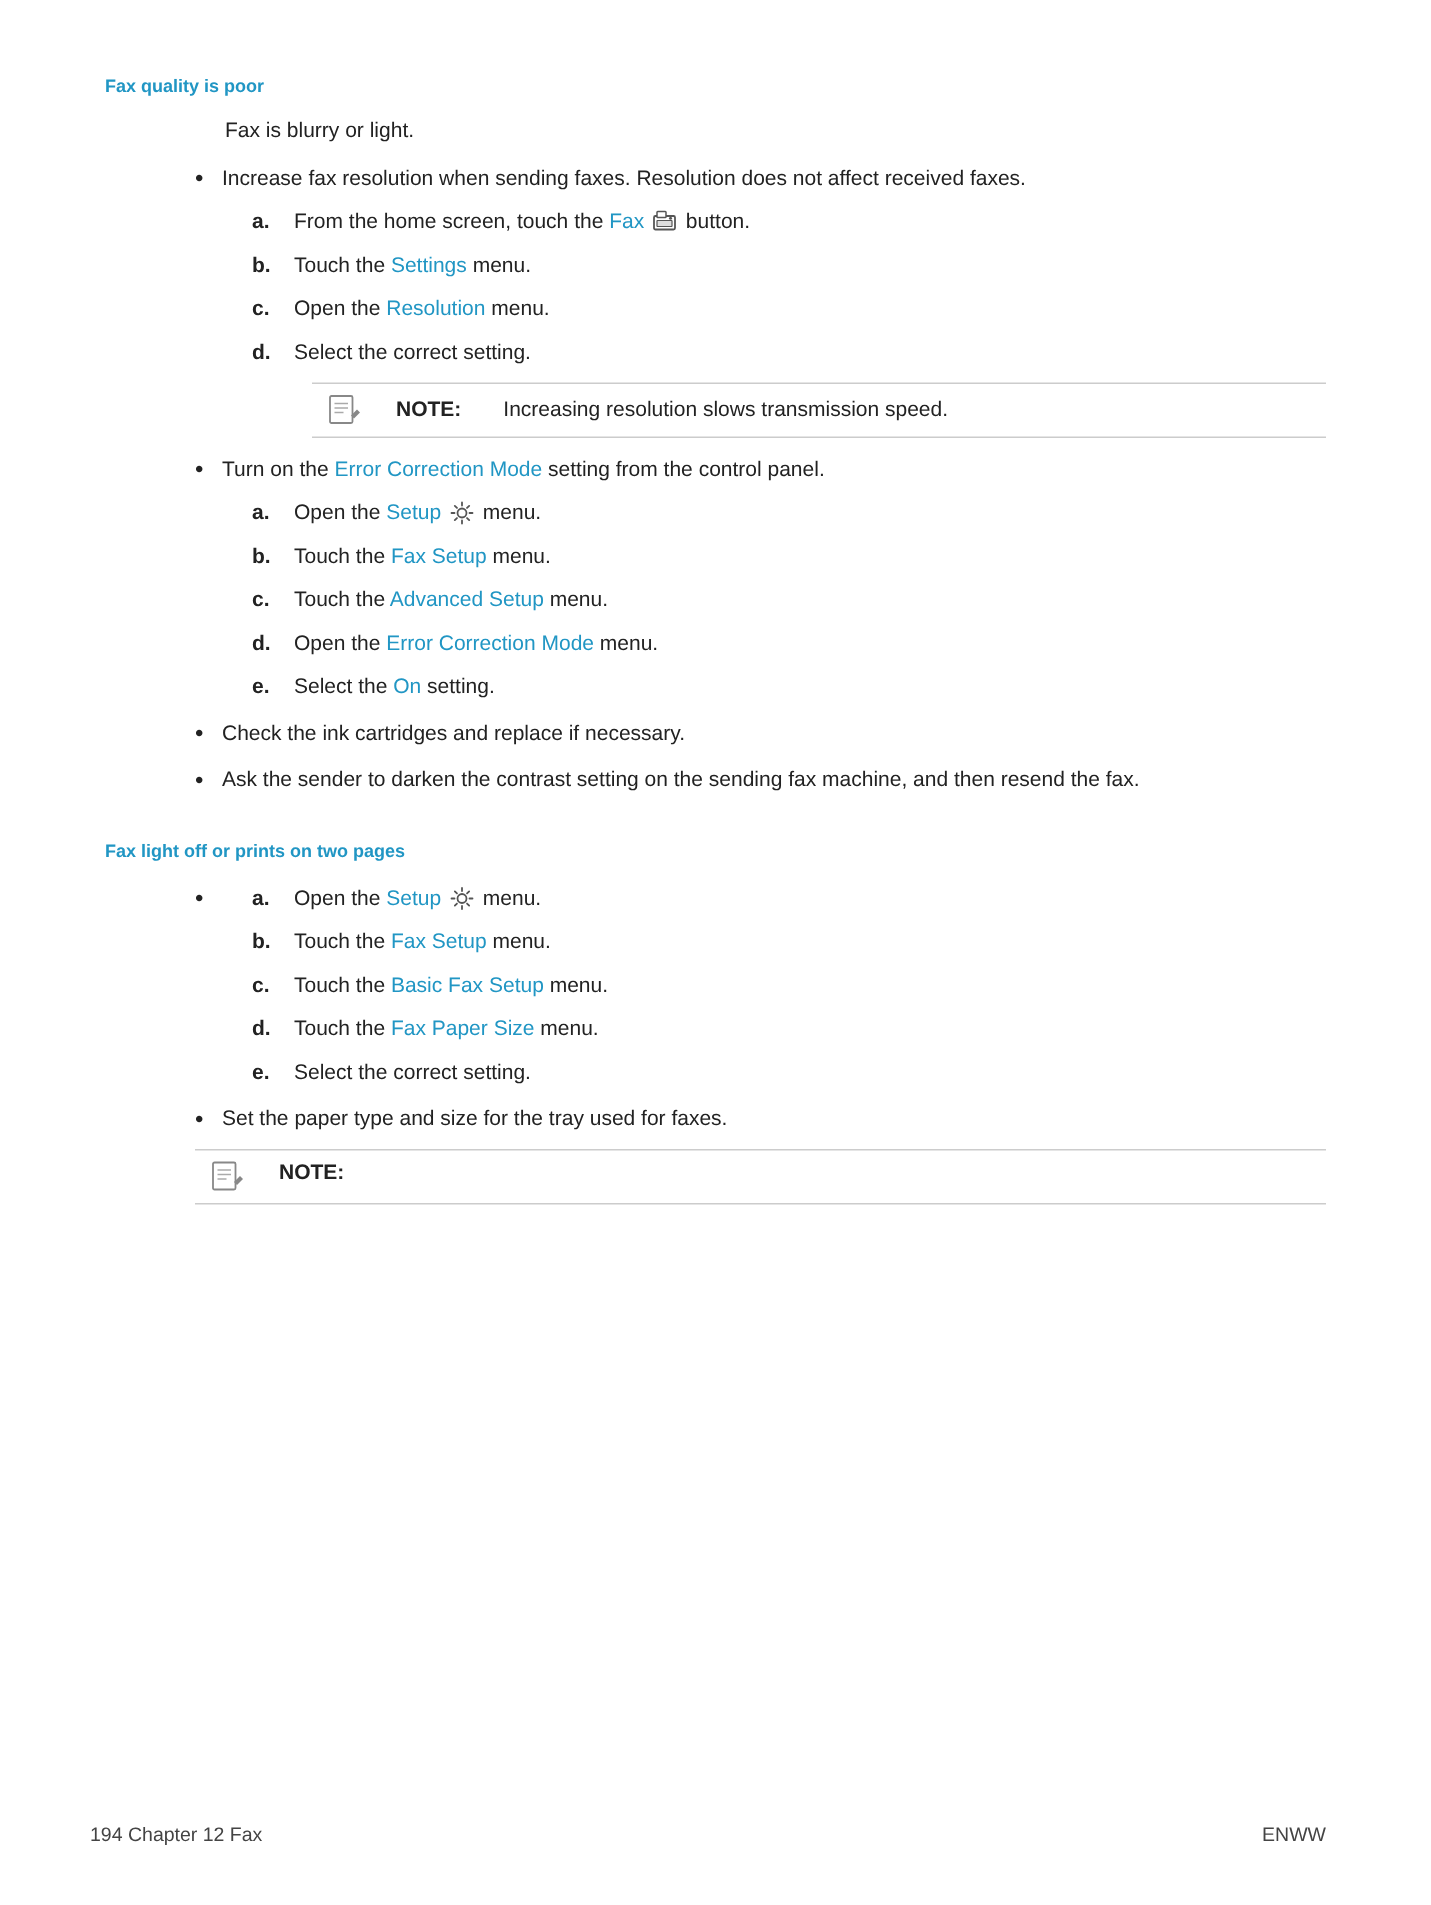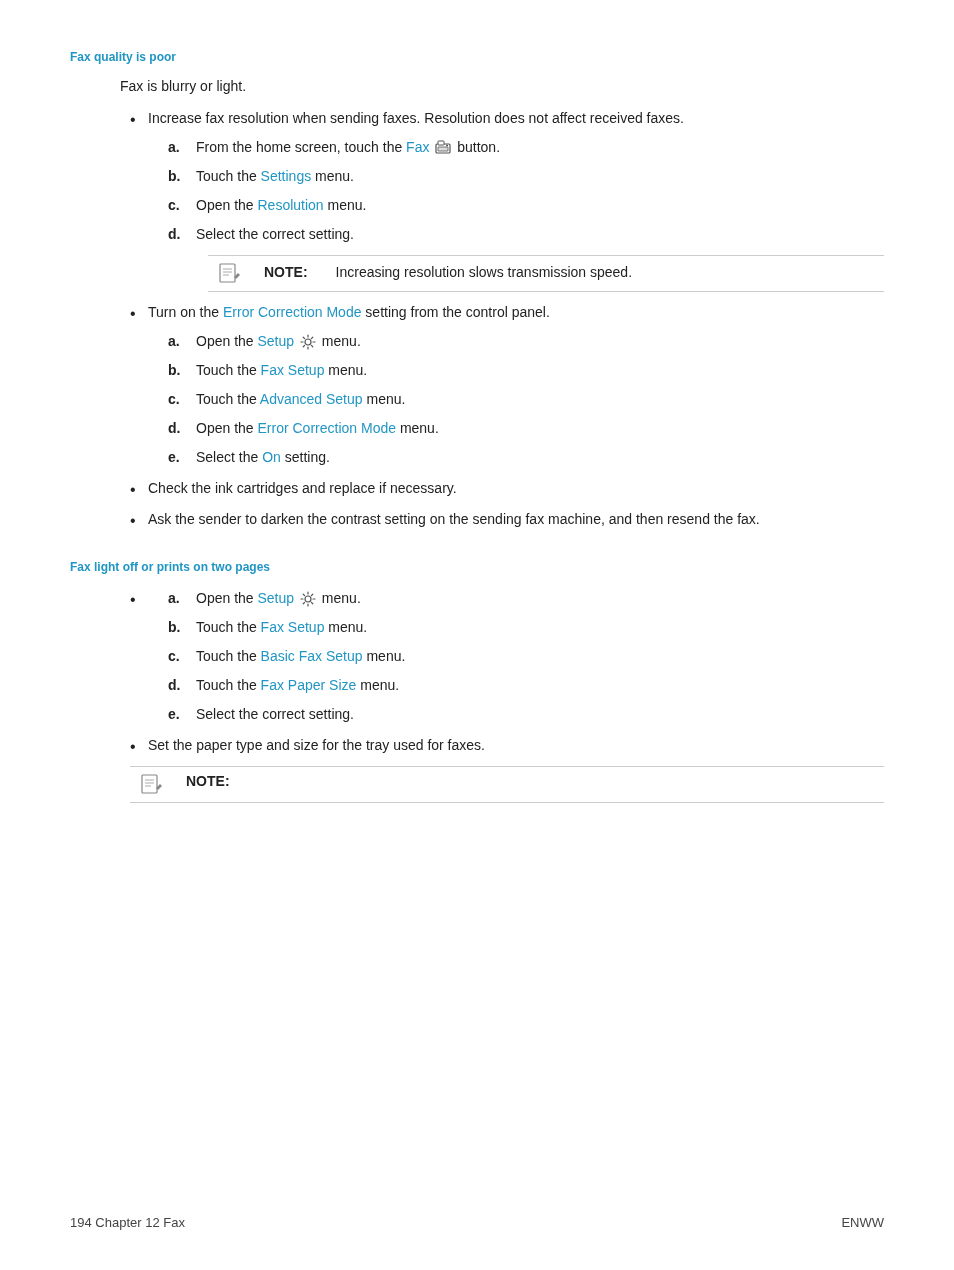--- a/index.html
+++ b/index.html
@@ -16,21 +16,21 @@
       min-height: 1270px;
       padding: 50px 70px 60px 70px;
     }
     h2.section-title {
       color: #2196c4;
       font-size: 12px;
       font-weight: bold;
       margin-bottom: 14px;
     }
     .intro-text {
-      margin-left: 50px;
+      margin-left: 80px;
       margin-bottom: 14px;
       color: #222;
     }
     .bullet-list {
       list-style: none;
       margin-left: 60px;
       margin-bottom: 8px;
     }
     .bullet-list > li {
       position: relative;
@@ -101,21 +101,21 @@
       display: inline-block;
       width: 16px;
       height: 16px;
       vertical-align: middle;
       margin-left: 2px;
       margin-right: 2px;
     }
     .footer {
       position: absolute;
       bottom: 40px;
-      left: 70px;
+      left: 60px;
       right: 70px;
       display: flex;
       justify-content: space-between;
       font-size: 13px;
       color: #444;
     }
     .section-gap {
       margin-bottom: 30px;
     }
   </style>

